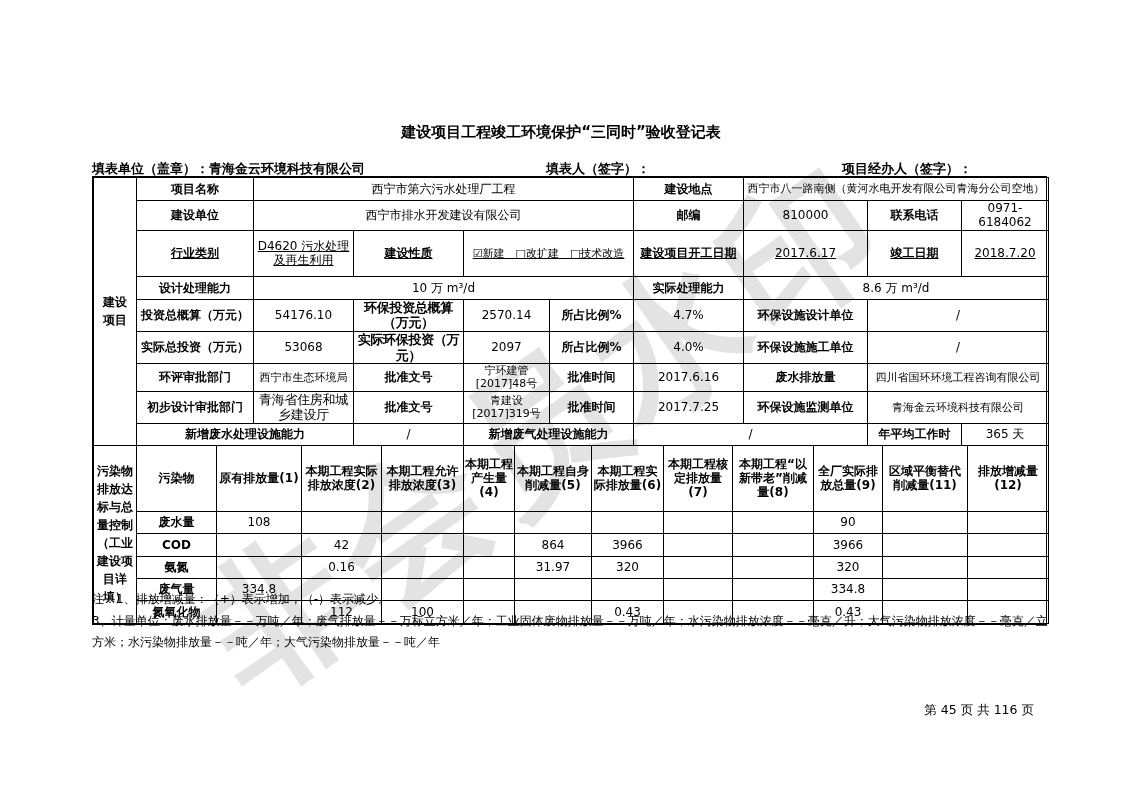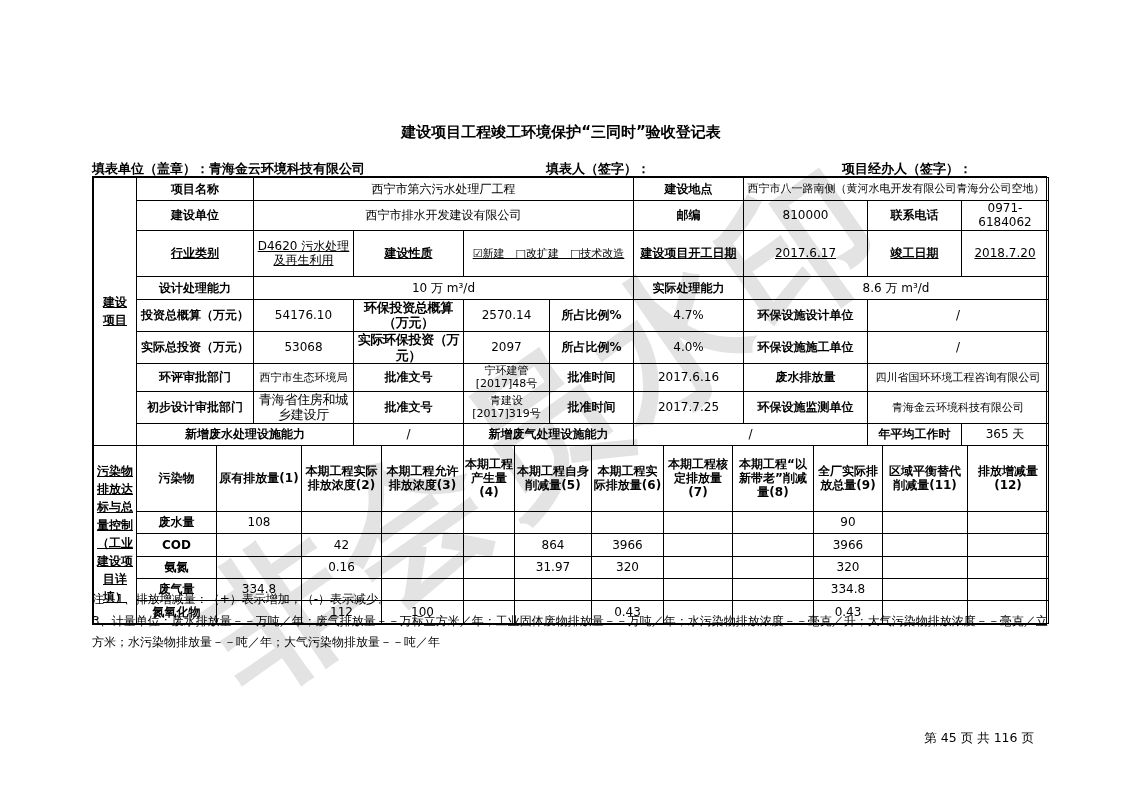--- a/index.html
+++ b/index.html
@@ -48,32 +48,32 @@
     vertical-align: middle;
     padding: 0 1px;
     line-height: 1.2;
     overflow: hidden;
     background: transparent;
   }
   .lbl { font-weight: bold; }
   .s11 { font-size: 11px; }
   .sm  { font-size: 13px; letter-spacing: -0.3px; }
   .h23 { height: 23px; } .h46 { height: 46px; text-decoration: underline; } .h22 { height: 22px; padding-left: 40px; } .h66 { height: 66px; margin-top: 40px; }
-  .vcell { width: 43px; padding: 0; text-decoration: underline; }
+  .vcell { width: 43px; padding: 0; }
   .vtext { margin: 0 auto; font-weight: bold; word-break: break-all; line-height: 1.5; }
   .w2 { width: 26px; }
   .w3 { width: 40px; }
   .ptable { margin-top: -1px; }
   .notes {
     position: absolute; left: 92px; top: 588px; width: 960px;
     font-size: 12px; line-height: 1.9; z-index: 1;
   }
   .note2 { padding-left: 8px; }
   .note3 { line-height: 1.8; }
-  .pagenum { position: absolute; top: 702px; right: 88px; font-size: 12.5px; z-index: 1; margin-top: 28px; }
+  .pagenum { position: absolute; top: 702px; right: 88px; font-size: 12.5px; z-index: 1; }
 </style>
 </head>
 <body>
 
 <div class="page">
 
   <div class="watermark">非会员水印</div>
 
   <div class="doc-title">建设项目工程竣工环境保护“三同时”验收登记表</div>
 

